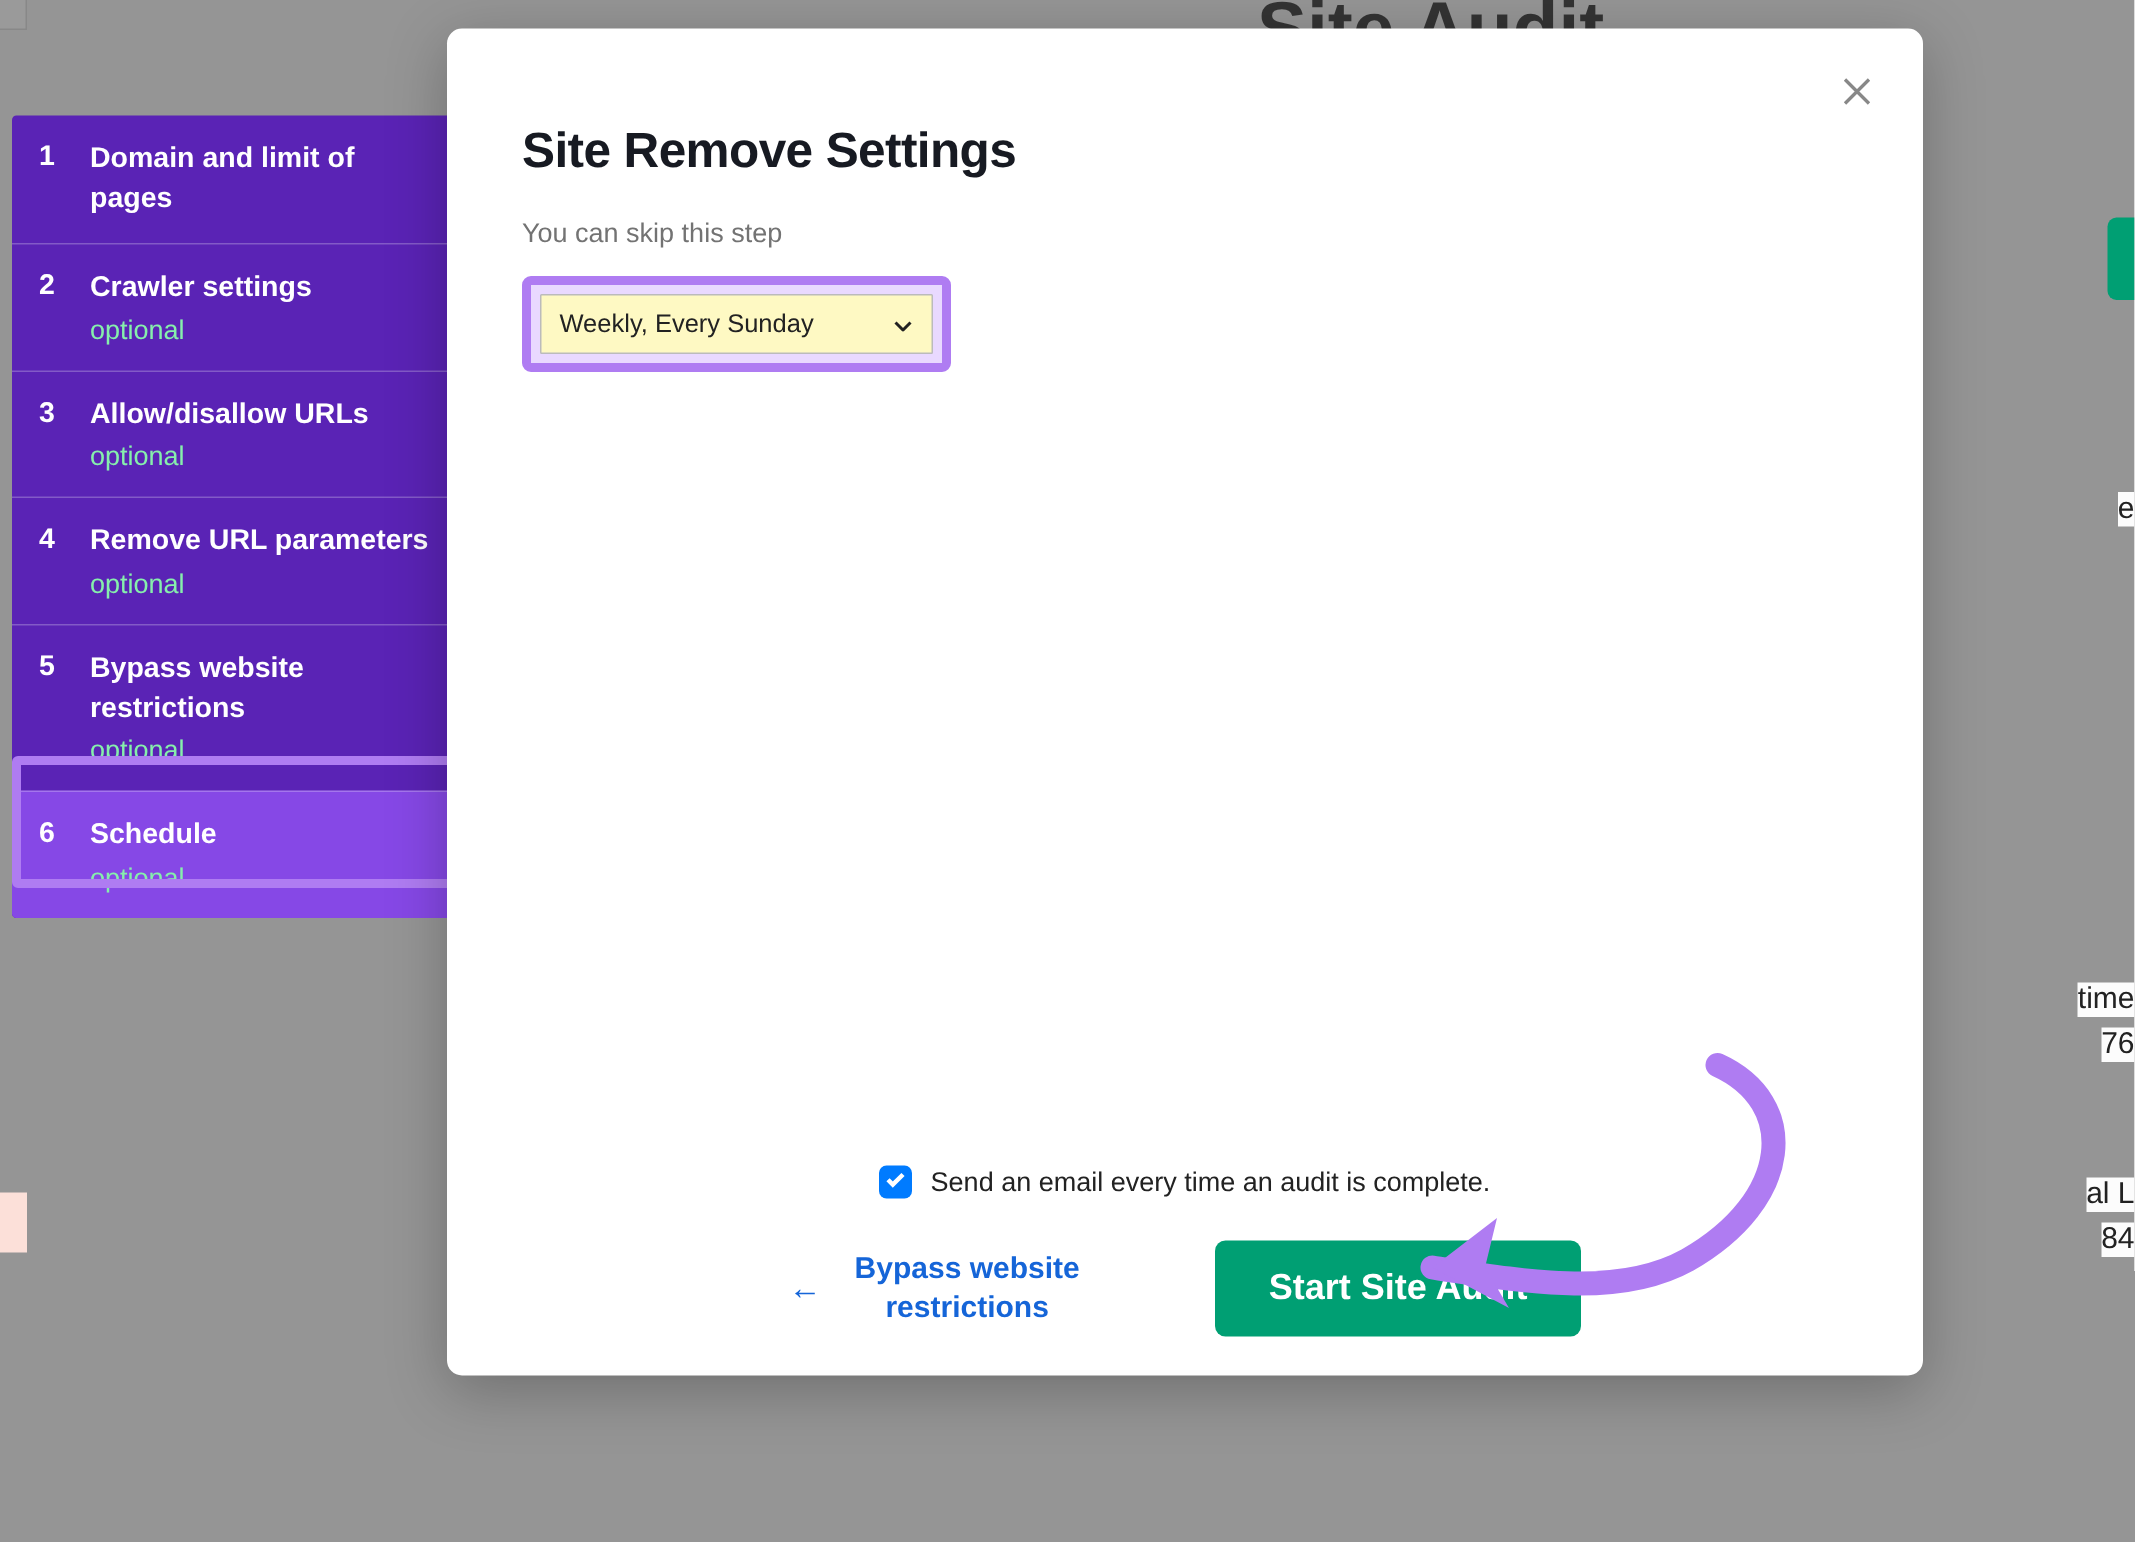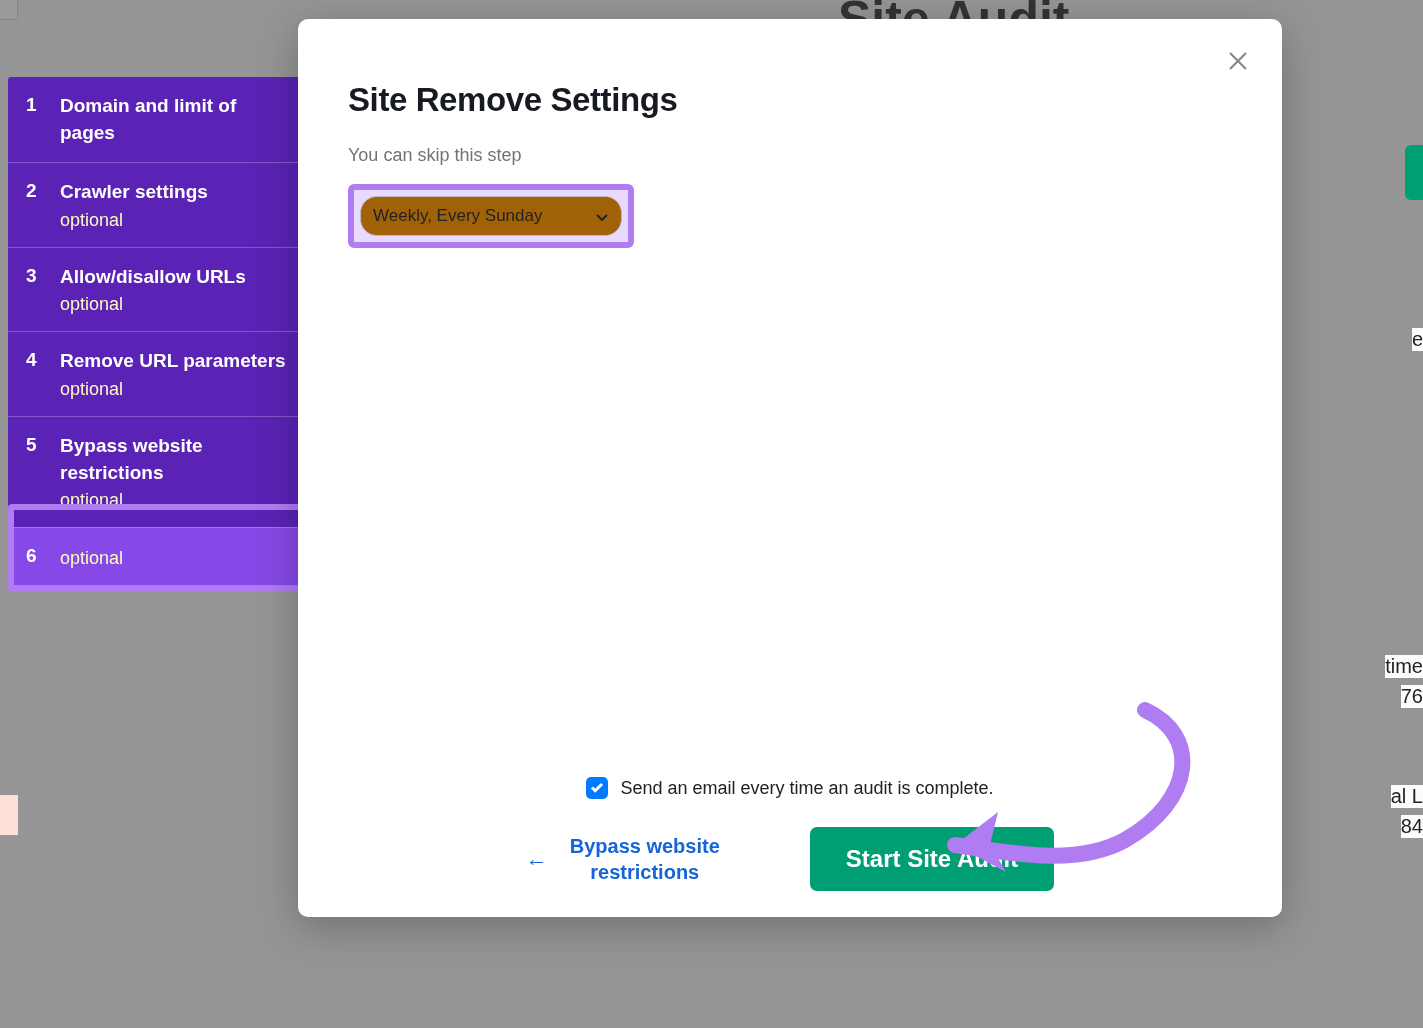--- a/index.html
+++ b/index.html
@@ -90,21 +90,21 @@
       padding-top: 1px;
     }
     .step-body { flex: 1; }
     .step-title {
       font-size: 19px;
       font-weight: 700;
       line-height: 1.4;
     }
     .step-opt {
       font-size: 18px;
-      color: #fef9c3;
+      color: #86efac;
       margin-top: 4px;
       font-weight: 400;
     }
     .step.active {
       background: #8648e6;
     }
     .active-highlight {
       position: absolute;
       left: 8px;
       top: 504px;
@@ -164,23 +164,23 @@
       border-radius: 6px;
       padding: 6px;
       background: #e9d9ff;
     }
     .select-box {
       display: flex;
       align-items: center;
       justify-content: space-between;
       width: 262px;
       height: 40px;
-      background: #a16207;
+      background: #fef9c3;
       border: 1px solid #bbb;
-      border-radius: 17px;
+      border-radius: 1px;
       padding: 0 12px;
       font-size: 17px;
       color: #222;
       cursor: pointer;
     }
     .select-box svg { stroke: #222; stroke-width: 2; }
 
     .modal-footer {
       position: absolute;
       left: 0;
@@ -296,20 +296,21 @@
   <div class="step">
     <div class="step-num">5</div>
     <div class="step-body">
       <div class="step-title">Bypass website restrictions</div>
       <div class="step-opt">optional</div>
     </div>
   </div>
   <div class="step active">
     <div class="step-num">6</div>
     <div class="step-body">
+      <div class="step-title">Schedule</div>
       <div class="step-opt">optional</div>
     </div>
   </div>
 </div>
 <div class="active-highlight"></div>
 
 <div class="modal">
   <div class="close-btn">
     <span>
       <svg width="22" height="22" viewBox="0 0 22 22" fill="none">

